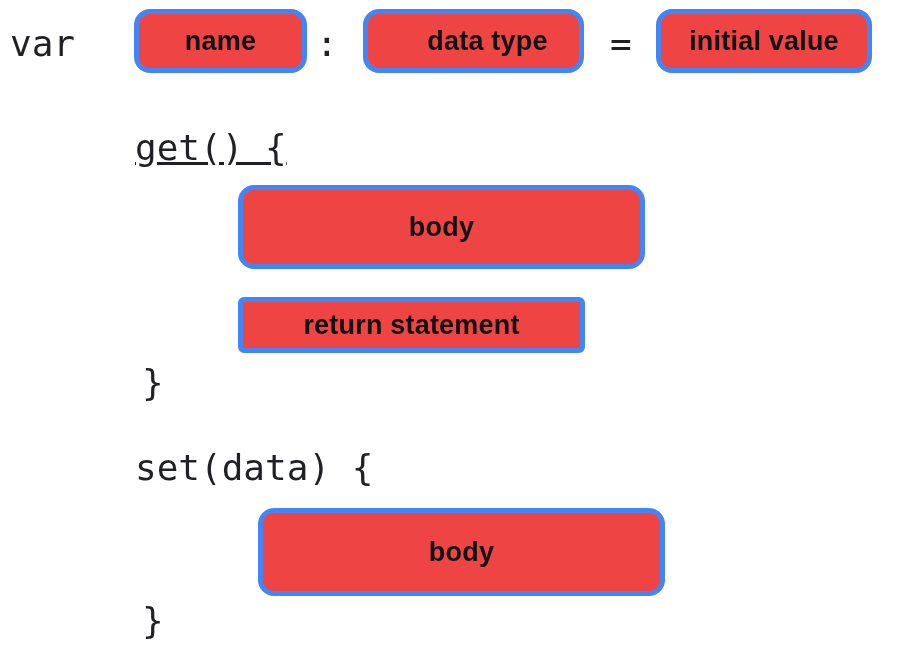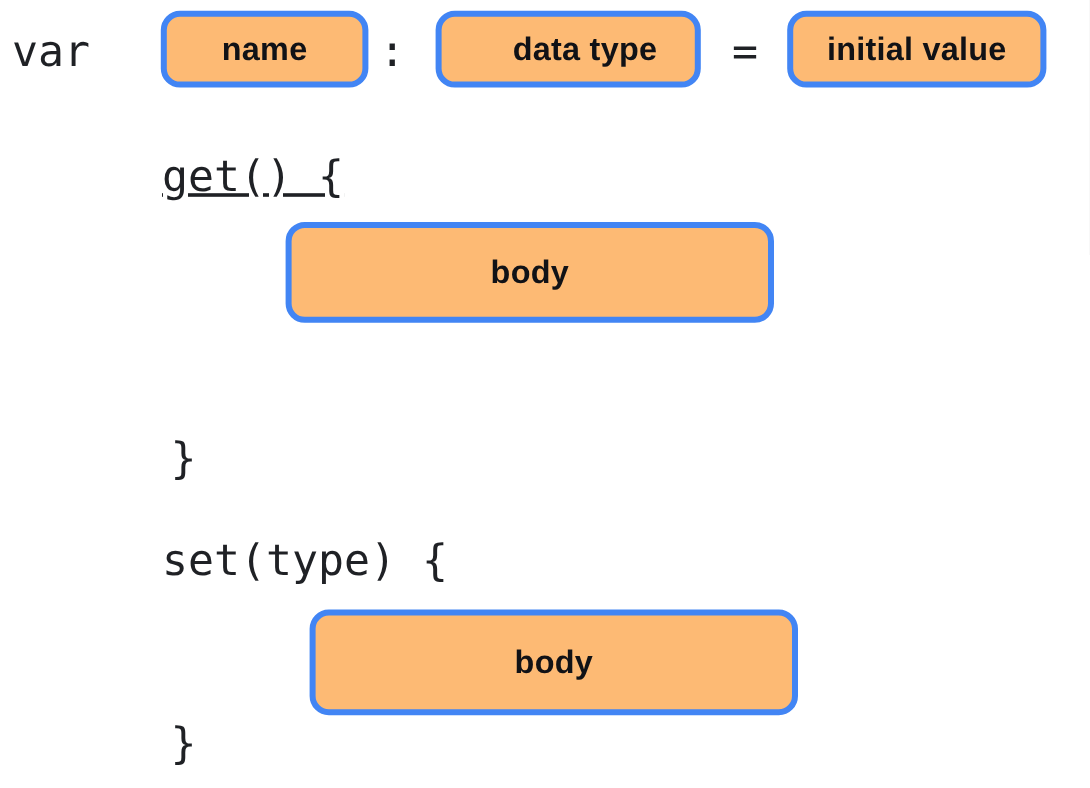--- a/index.html
+++ b/index.html
@@ -8,21 +8,21 @@
   .canvas {
     position:relative; width:908px; height:657px; background:var(--bg);
     overflow:hidden; font-family:"Liberation Sans", sans-serif;
   }
   .mono {
     position:absolute; font-family:"DejaVu Sans Mono","Liberation Mono",monospace;
     font-size:36px; line-height:44px; color:var(--ink); font-weight:400;
     white-space:pre; letter-spacing:0px;
   }
   .slot {
-    position:absolute; border:5px solid var(--accent); background:#fdba74;
+    position:absolute; border:5px solid var(--accent); background:#ef4444;
     display:flex; align-items:center; justify-content:center;text-align:right;
   }
   .slot .lbl {
     font-family:"Liberation Sans", sans-serif; font-weight:700;
     font-size:27px; color:#111216; letter-spacing:0.2px;
   }
   .r16 { border-radius:16px; }
   .r12 { border-radius:16px; }
   .r6  { border-radius:6px; }
 
@@ -67,24 +67,27 @@
   <div class="slot r16 box-initial">
     <span class="lbl">initial value</span>
   </div>
 
   <span class="mono get-header">get() {</span>
 
   <div class="slot r12 box-body1">
     <span class="lbl">body</span>
   </div>
 
+  <div class="slot r6 box-return">
+    <span class="lbl">return statement</span>
+  </div>
 
   <span class="mono brace1">}</span>
 
-  <span class="mono set-header">set(type) {</span>
+  <span class="mono set-header">set(data) {</span>
 
   <div class="slot r12 box-body2">
     <span class="lbl">body</span>
   </div>
 
   <span class="mono brace2">}</span>
 
 </div>
 
 </body></html>

